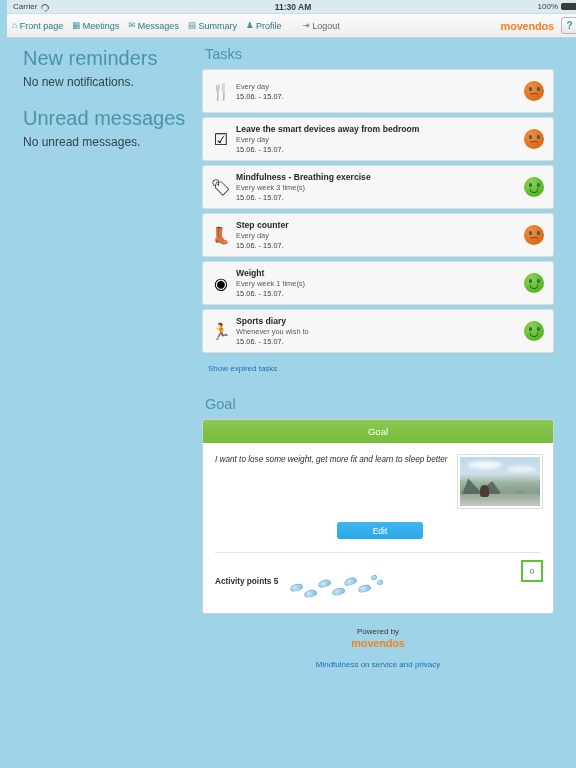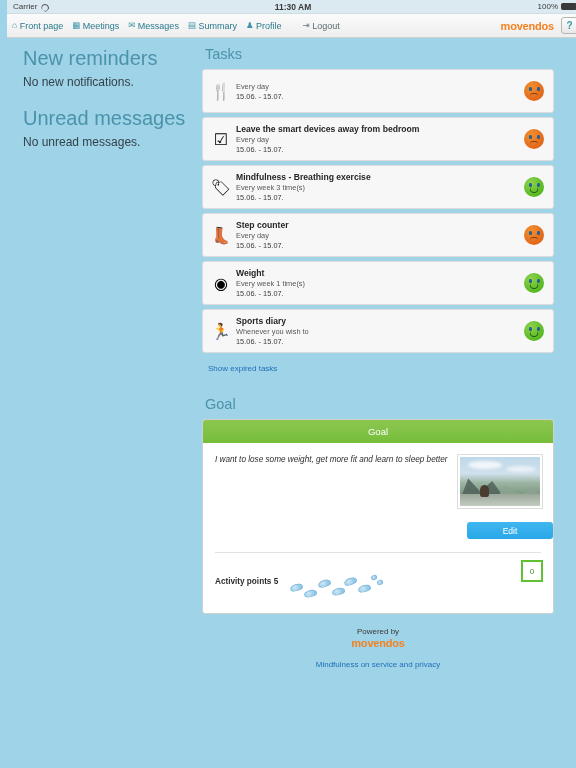--- a/index.html
+++ b/index.html
@@ -207,21 +207,21 @@
   }
   .photo-inner .person {
     position: absolute; left: 20px; bottom: 9px;
     width: 9px; height: 12px; background: #4a3c2e; border-radius: 45% 45% 20% 20%;
   }
   .photo-inner .scree {
     position: absolute; left: 0; bottom: 0; width: 100%; height: 12px;
     background: linear-gradient(to bottom, #9aa79a, #c3cbc0);
   }
 
-  .goal-actions { padding: 13px 0 13px 4px; display: flex; justify-content: flex-end; }
+  .goal-actions { padding: 13px 0 13px 4px; display: flex; justify-content: center; }
   .edit-btn {
     background: linear-gradient(to bottom, #3fb6ef, #29a8e8);
     color: #ffffff; border: none; border-radius: 3px;
     font-size: 8.5px; font-family: inherit;
     width: 86px; height: 17px; cursor: pointer;
   }
   .goal-sep { height: 1px; background: #e2e2e2; margin: 0 12px; }
 
   .points-row {
     display: flex; align-items: center;

